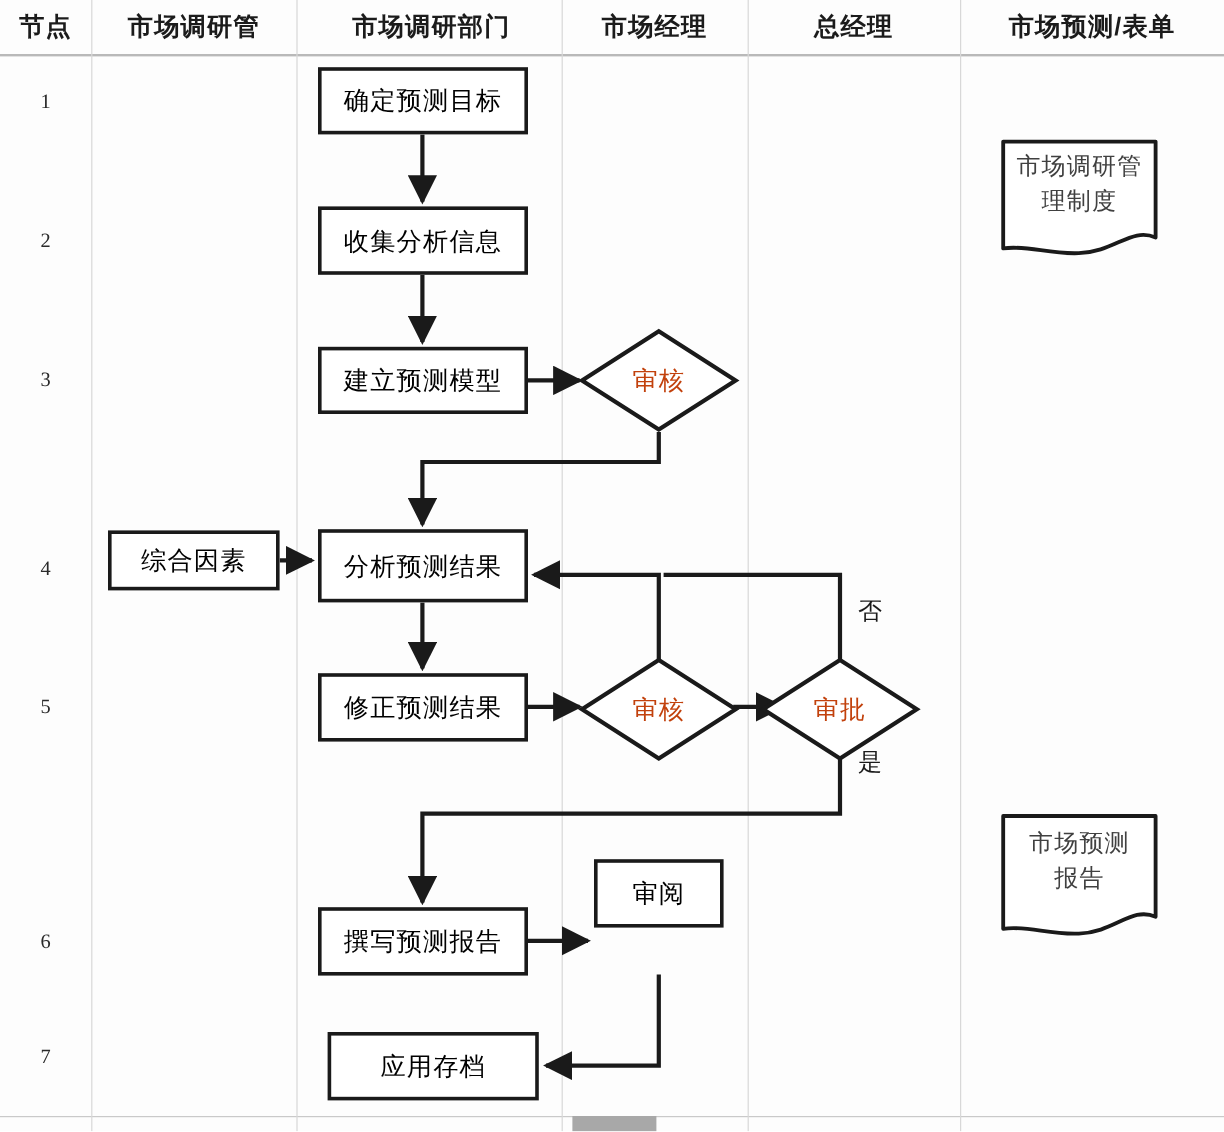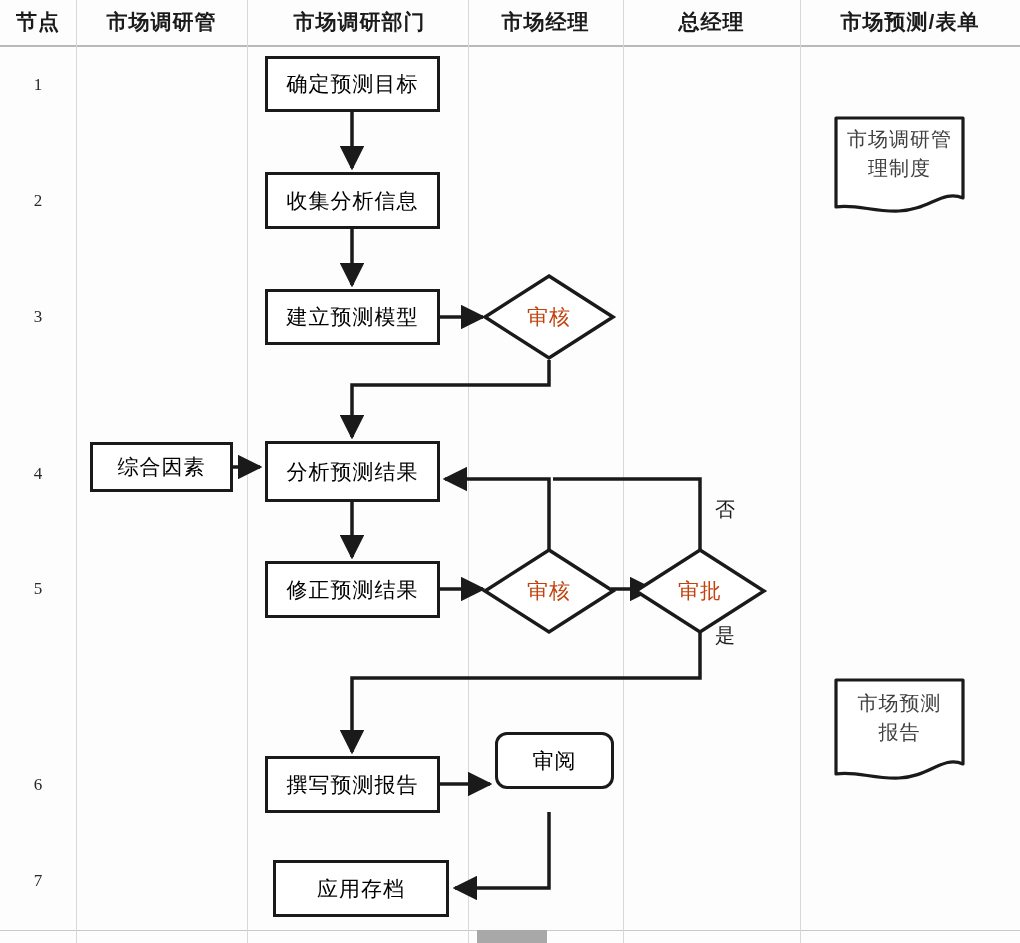--- a/index.html
+++ b/index.html
@@ -218,21 +218,21 @@
   <div class="node-box" style="left:90px;  top:442px; width:143px; height:50px;">综合因素</div>
 
   <div class="node-box" style="left:265px; top:289px; width:175px; height:56px;">建立预测模型</div>
 
   <div class="node-box" style="left:265px; top:441px; width:175px; height:61px;">分析预测结果</div>
 
   <div class="node-box" style="left:265px; top:561px; width:175px; height:57px;">修正预测结果</div>
 
   <div class="node-box" style="left:265px; top:756px; width:175px; height:57px;">撰写预测报告</div>
 
-  <div class="node-box" style="left:495px; top:732px; width:119px;  height:57px;border-radius:12px;">审阅</div>
+  <div class="node-box" style="left:495px; top:716px; width:108px;  height:57px;">审阅</div>
 
   <div class="node-box" style="left:273px; top:860px; width:176px; height:57px;">应用存档</div>
 
   <div class="diamond" style="left:483px; top:274px; width:132px; height:86px;">
     <svg width="132" height="86" viewBox="0 0 132 86">
       <polygon points="66,2 130,43 66,84 2,43" fill="#ffffff" stroke="#1a1a1a" stroke-width="3.5"></polygon>
     </svg>
     <span class="dlabel">审核</span>
   </div>
 

